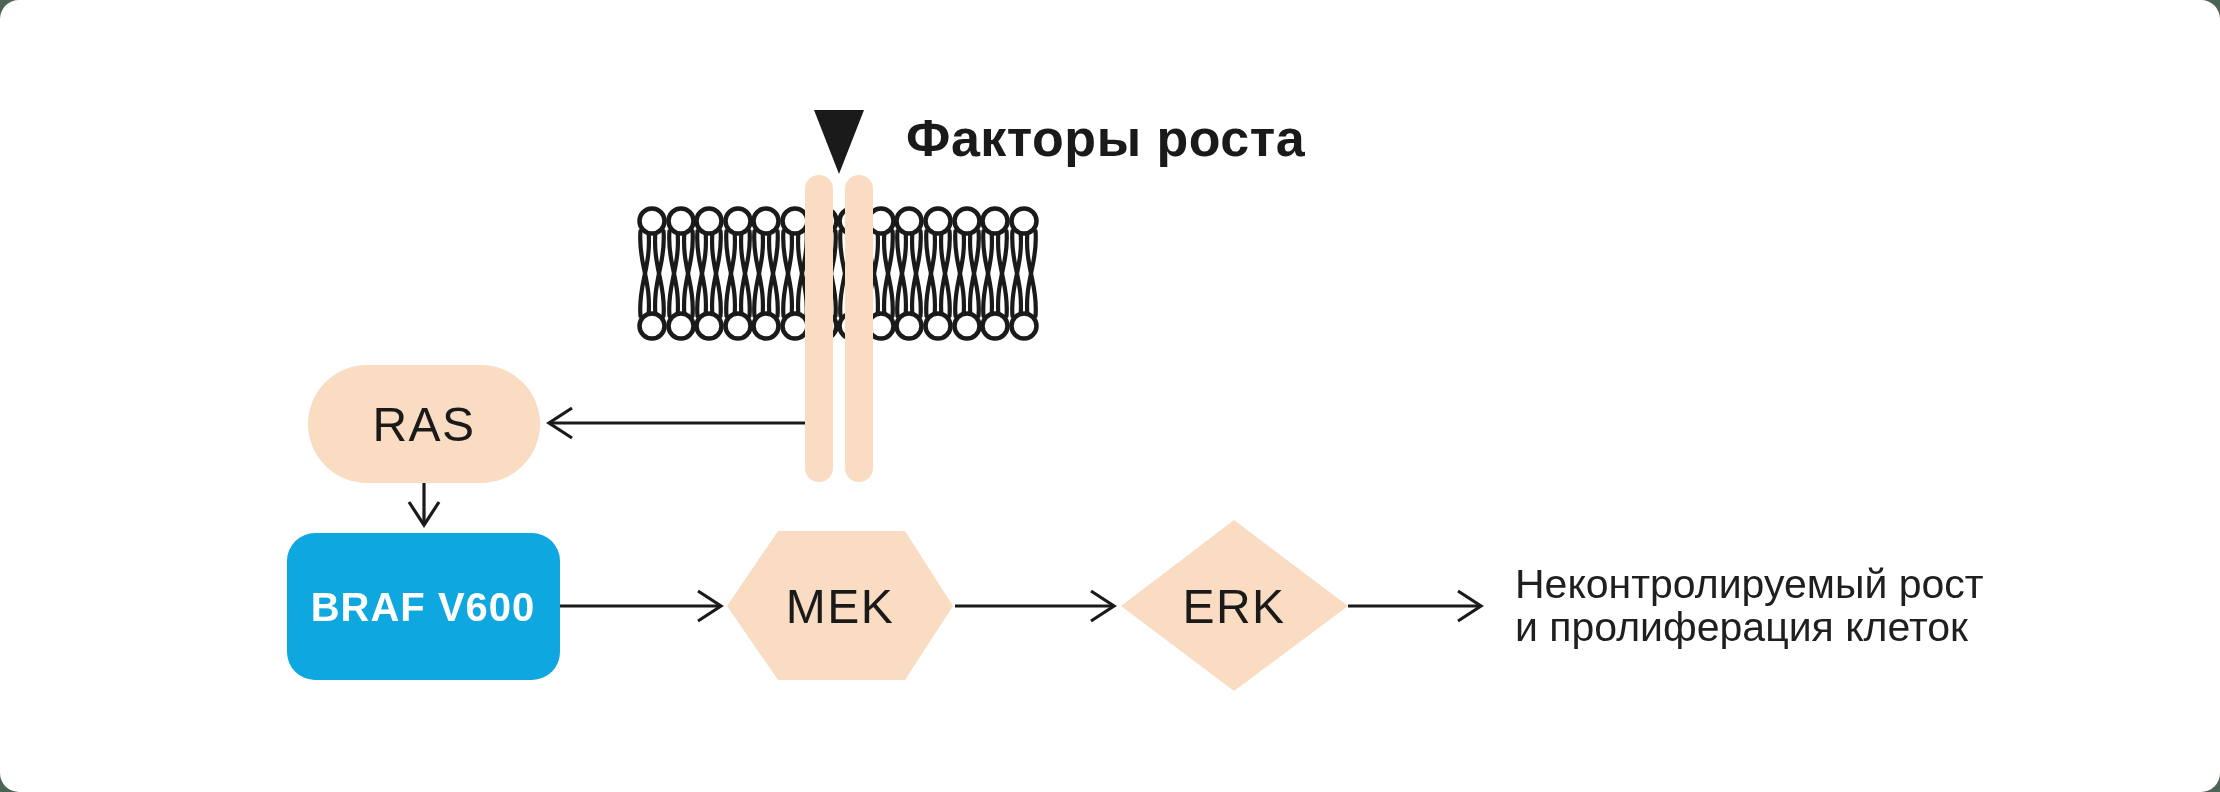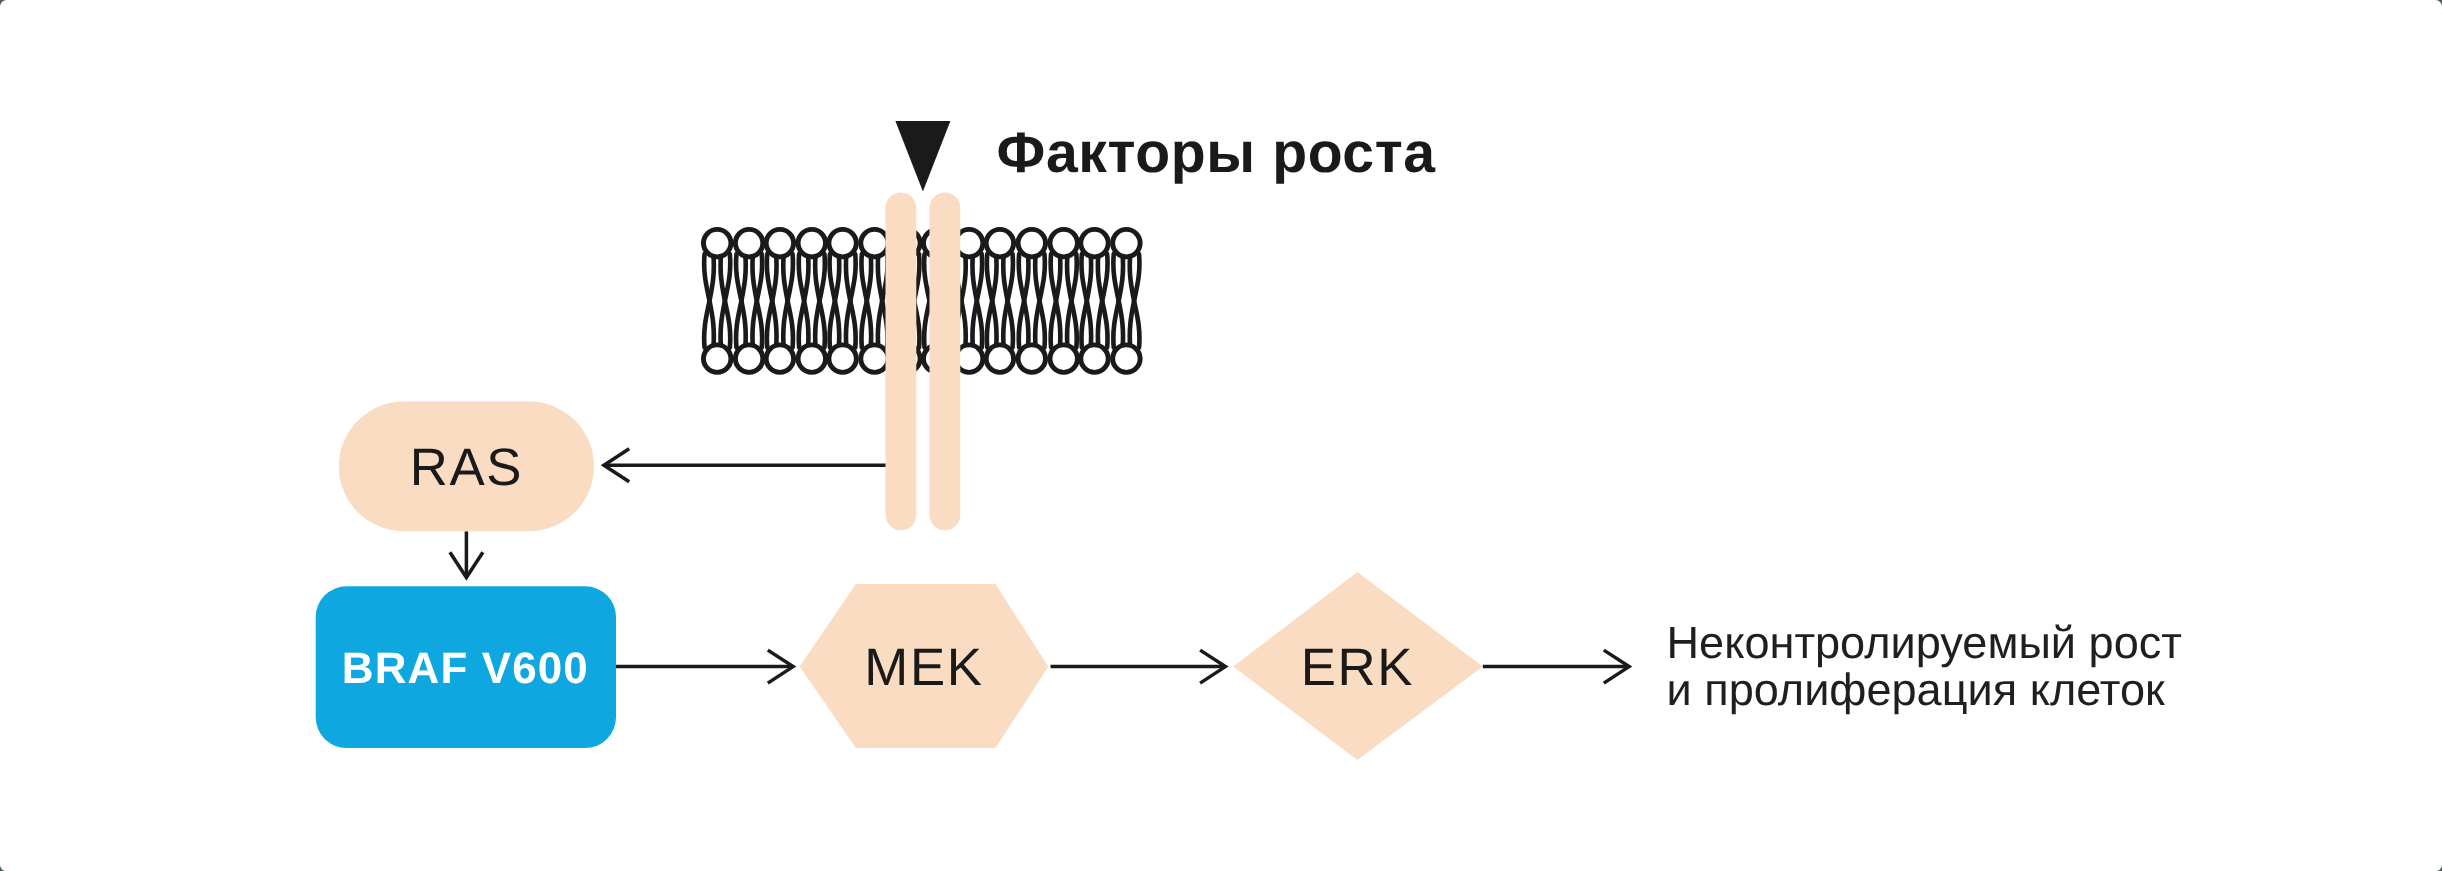--- a/index.html
+++ b/index.html
@@ -4,21 +4,21 @@
 <style>
   html,body{margin:0;padding:0;}
   body{
     width:2220px;height:792px;
     background:#4C6454;
     font-family:"Liberation Sans","DejaVu Sans",sans-serif;
     overflow:hidden;
   }
   .card{
     position:absolute;left:0;top:0;width:2220px;height:792px;
-    background:#ffffff;border-radius:6px;
+    background:#ffffff;border-radius:19px;
   }
   svg{display:block;}
   text{fill:#1a1a1a;}
   .title{font-size:52px;font-weight:700;letter-spacing:0.5px;}
   .node-label{font-size:48px;font-weight:400;letter-spacing:1.5px;}
   .braf-label{font-size:40px;font-weight:700;fill:#ffffff;letter-spacing:1px;}
   .outcome{font-size:41px;font-weight:400;fill:#1f1f1f;}
 </style>
 </head>
 <body>

